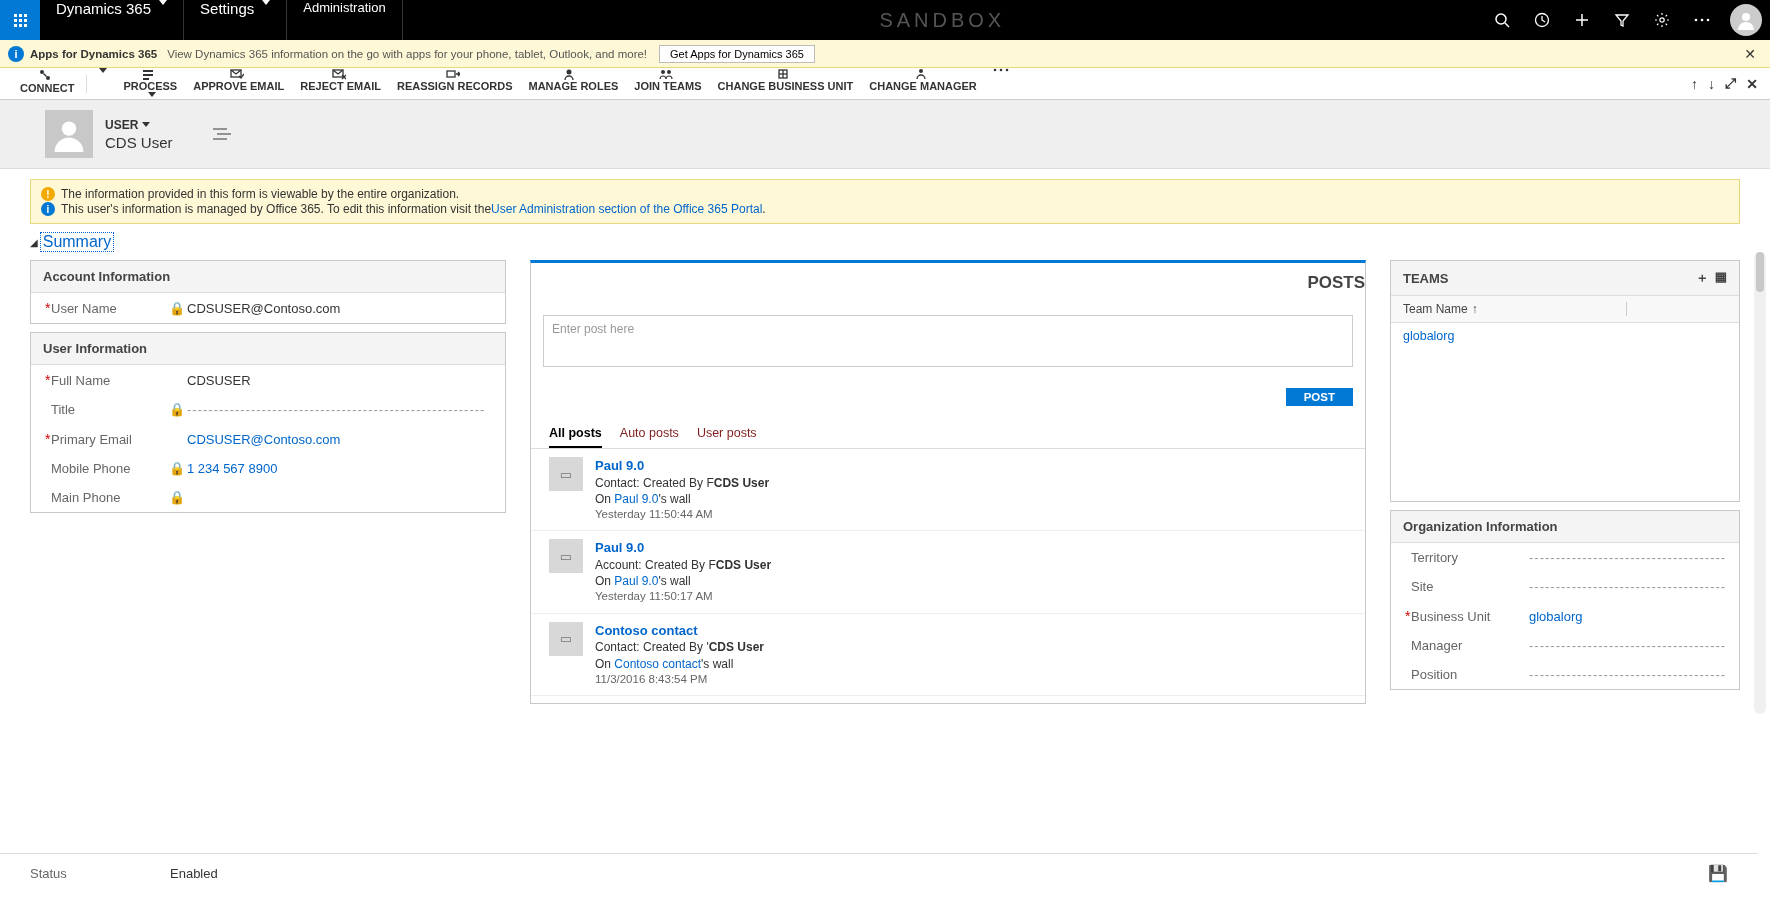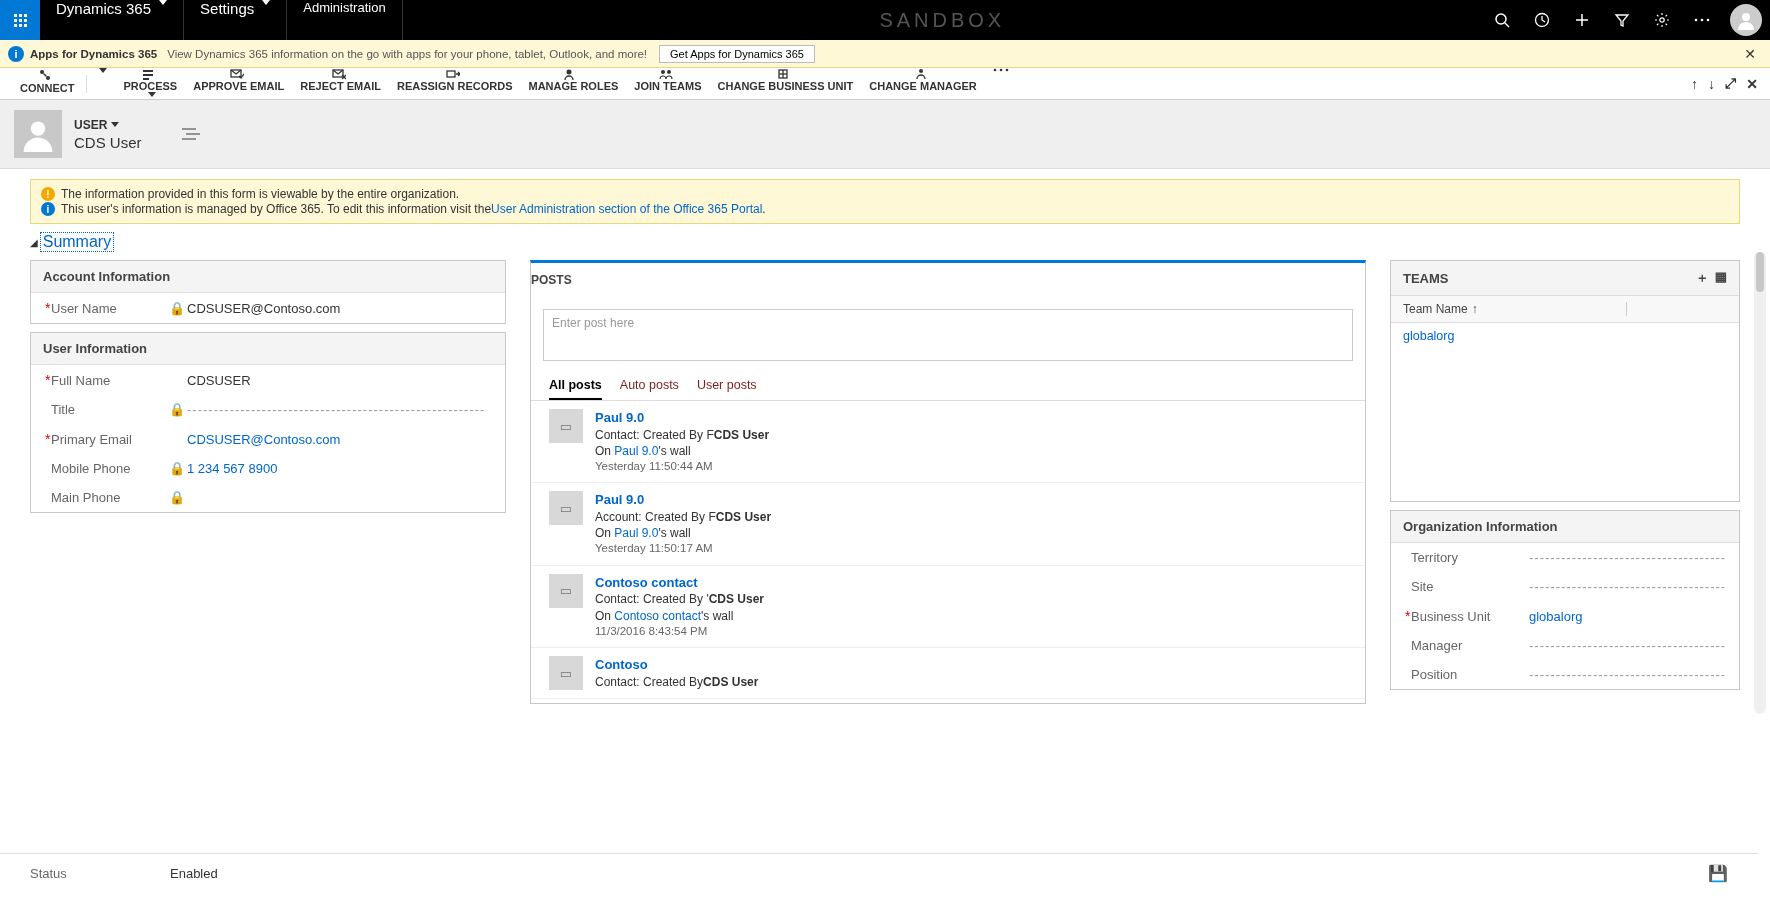--- a/index.html
+++ b/index.html
@@ -28,21 +28,21 @@
 
 .cmdbar { height: 32px; border-bottom: 1px solid #ccc; display: flex; align-items: center; padding: 0 12px; font-size: 11px; font-weight: 600; color: #333; background: #fff; }
 .cmd { display: flex; align-items: center; padding: 0 8px; cursor: pointer; height: 100%; flex-direction: column; }
 .cmd svg { margin-right: 4px; }
 .cmd .caret { margin-left: 4px; }
 .cmd-sep { width: 1px; height: 18px; background: #ddd; margin: 0 4px; }
 .cmdbar .right { margin-left: auto; display: flex; align-items: center; gap: 10px; }
 .cmdbar .right span { cursor: pointer; font-size: 14px; }
 
 
-.rechead { background: #efefef; border-bottom: 1px solid #ddd; padding: 10px 14px; display: flex; align-items: center; }
+.rechead { background: #efefef; border-bottom: 1px solid #ddd; padding: 10px 45px; display: flex; align-items: center; }
 .rechead .pic { width: 48px; height: 48px; background: #c8c8c8; display: flex; align-items: center; justify-content: center; margin-right: 12px; }
 .rechead .labels .etype { font-size: 12px; font-weight: 600; display: flex; align-items: center; }
 .rechead .labels .ename { font-size: 15px; margin-top: 2px; }
 .rechead .related { margin-left: 40px; cursor: pointer; }
 
 
 .noticebox { margin: 10px 30px 0; background: #fff8d6; border: 1px solid #e5d87f; padding: 6px 10px; font-size: 12px; }
 .noticebox .row { display: flex; align-items: center; margin: 1px 0; }
 .noticebox .warn { width: 14px; height: 14px; border-radius: 50%; background: #f2a900; color: #fff; display:flex;align-items:center;justify-content:center;font-size:10px;font-weight:bold;margin-right:6px;}
 .noticebox .infoi { width: 14px; height: 14px; border-radius: 50%; background: #0078d4; color: #fff; display:flex;align-items:center;justify-content:center;font-size:10px;font-weight:bold;margin-right:6px;}
@@ -70,21 +70,21 @@
 .frow { display: flex; align-items: center; padding: 7px 14px; font-size: 13px; }
 .frow .req { color: #d40000; font-size: 14px; width: 6px; }
 .frow .flab { width: 118px; color: #666; }
 .frow .lock { width: 18px; color: #888; }
 .frow .fval { flex: 1; }
 .frow .fval.link { color: #0066cc; cursor: pointer; }
 .frow .dots { flex: 1; color: #999; letter-spacing: 1px; overflow: hidden; white-space: nowrap; }
 
 
 .postpanel { border: 1px solid #c8c8c8; border-top: 3px solid #0078d4; height: 100%; display:flex; flex-direction:column; background:#fff;}
-.postpanel .ptitle { text-align: left; padding: 10px 0 14px; font-size: 12px; font-weight: 600; color: #444;}
+.postpanel .ptitle { text-align: right; padding: 10px 0 14px; font-size: 17px; font-weight: 600; color: #444;}
 .postpanel .ptextwrap { padding: 8px 12px; }
 .postpanel textarea { width: 100%; height: 52px; border: 1px solid #ccc; padding: 6px 8px; font-size: 12px; resize: none; font-family: inherit; color: #333; }
 .postpanel textarea::placeholder { color: #999; }
 .postpanel .postbtnrow { display:flex; justify-content:flex-end; padding: 10px 12px 14px; }
 .postpanel .postbtn { background:#0078d4; color:#fff; border:none; padding: 3px 18px; font-size:11.5px; font-weight:600; cursor:pointer; }
 .postpanel .ptabs { display:flex; gap:18px; padding: 0 18px; border-bottom:1px solid #ddd; font-size:12.5px; }
 .postpanel .ptabs .ptab { padding: 6px 0; cursor:pointer; color:#7f1d1d;}
 .postpanel .ptabs .ptab.active { color:#000; border-bottom:2px solid #000; font-weight:600;}
 .postpanel .plist { flex:1; overflow-y:auto; }
 .pitem { display:flex; padding: 8px 18px; border-bottom:1px solid #eee; }
@@ -372,20 +372,23 @@
         <span class="lock">🔒</span>
         <span class="fval"></span>
       </div>
     </div>
   </div>
 
   <div class="col mid">
     <div class="postpanel">
       <div class="ptitle">POSTS</div>
       <div class="ptextwrap"><textarea placeholder="Enter post here" style=""></textarea></div>
+      <div class="postbtnrow">
+          <button class="postbtn">POST</button>
+        </div>
       <div class="ptabs">
         <div class="ptab active">All posts</div>
         <div class="ptab">Auto posts</div>
         <div class="ptab">User posts</div>
       </div>
       <div class="plist" id="post-list">
           <div class="pitem">
     <div class="pico">▭</div>
     <div class="pbody">
       <div class="psubj">Paul 9.0</div>

